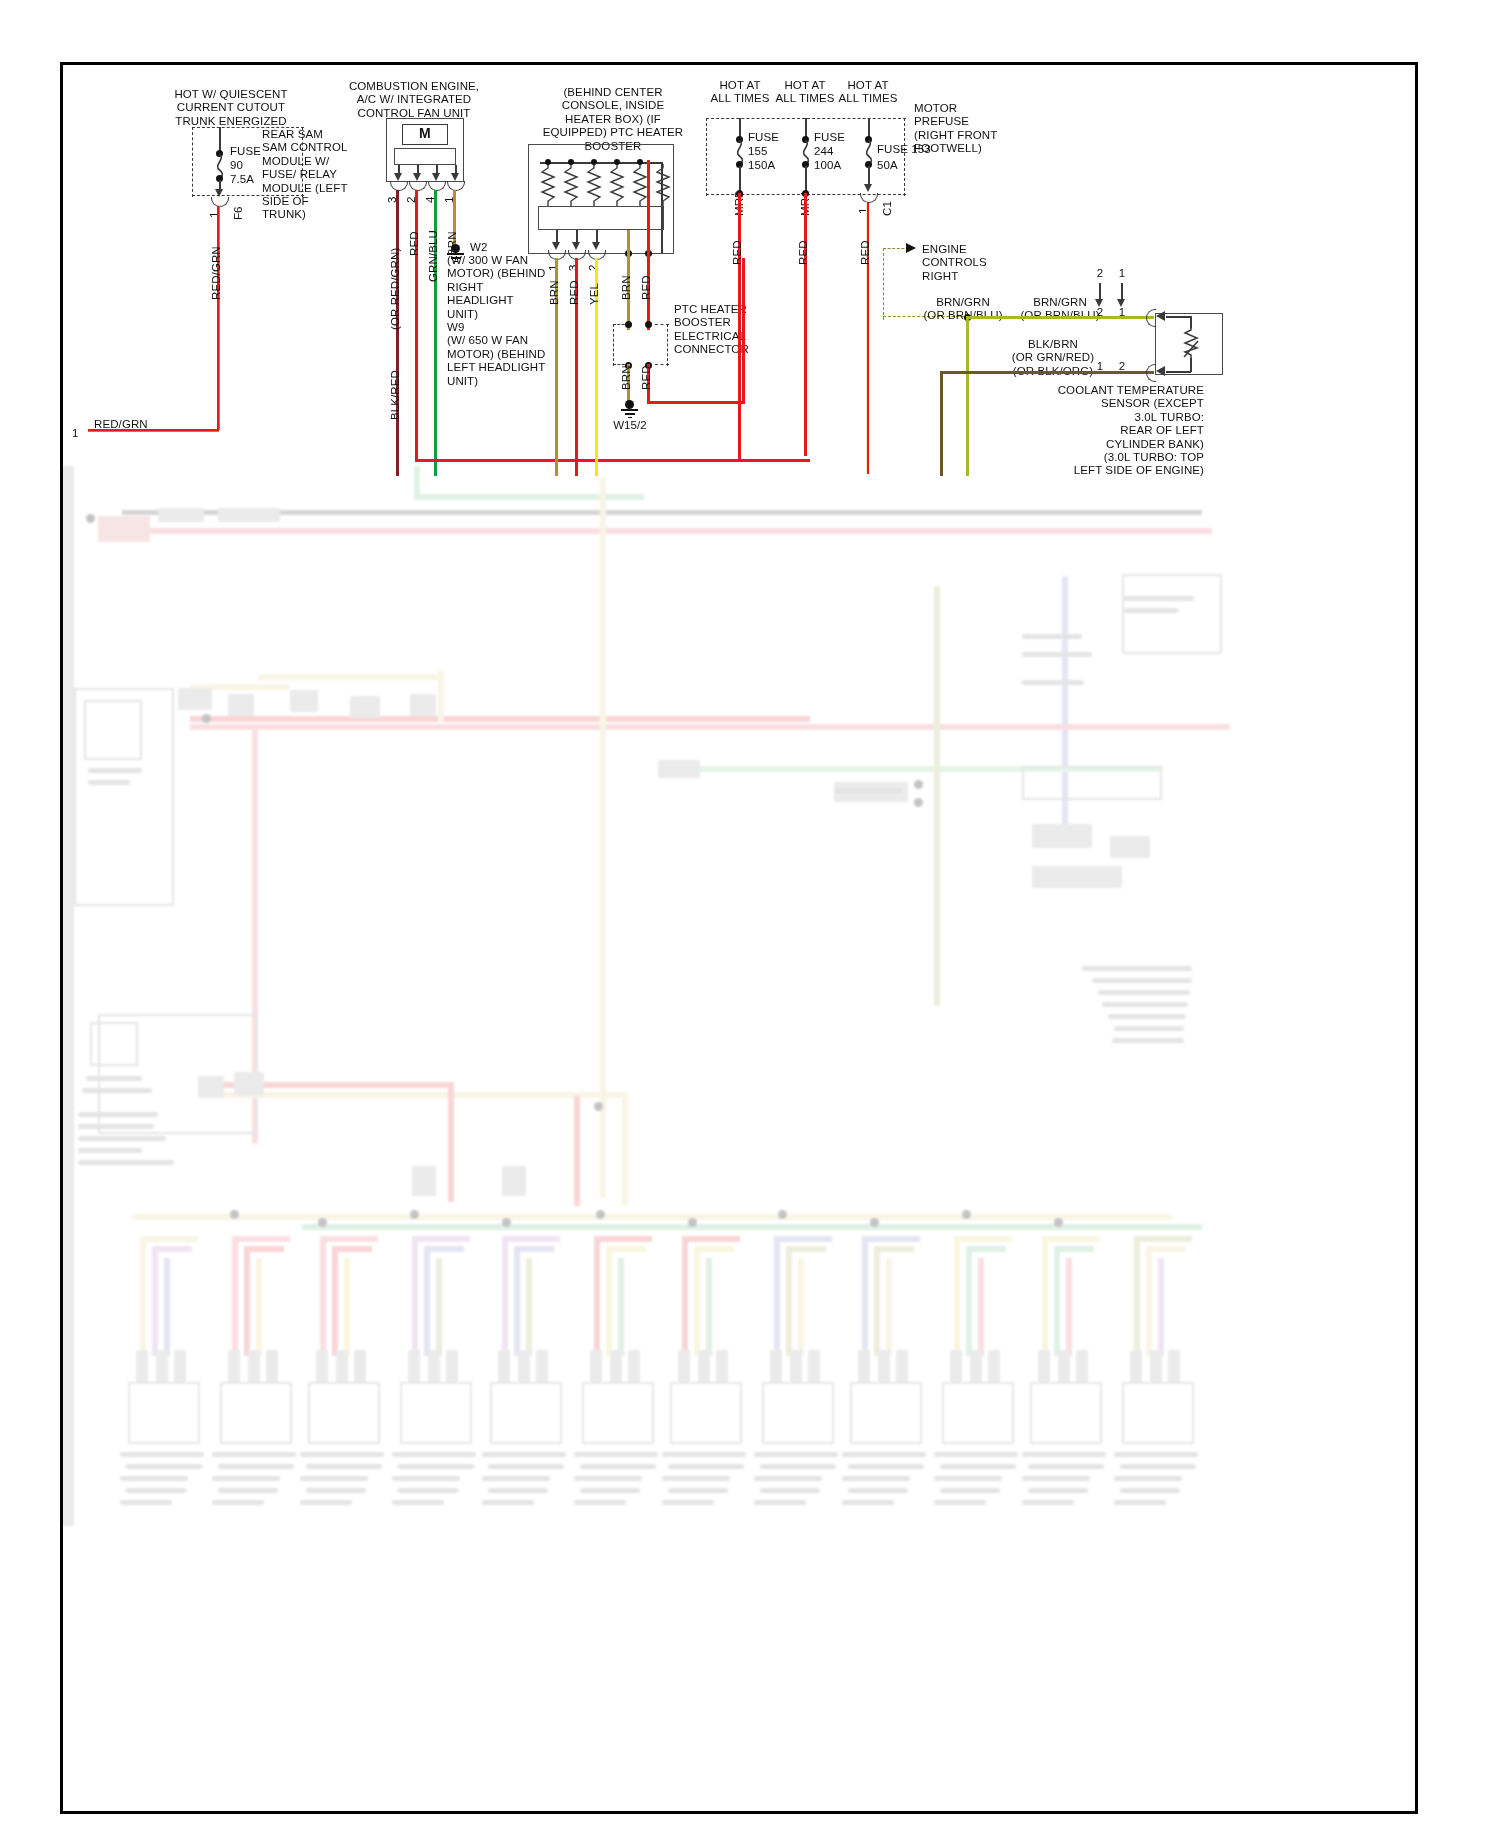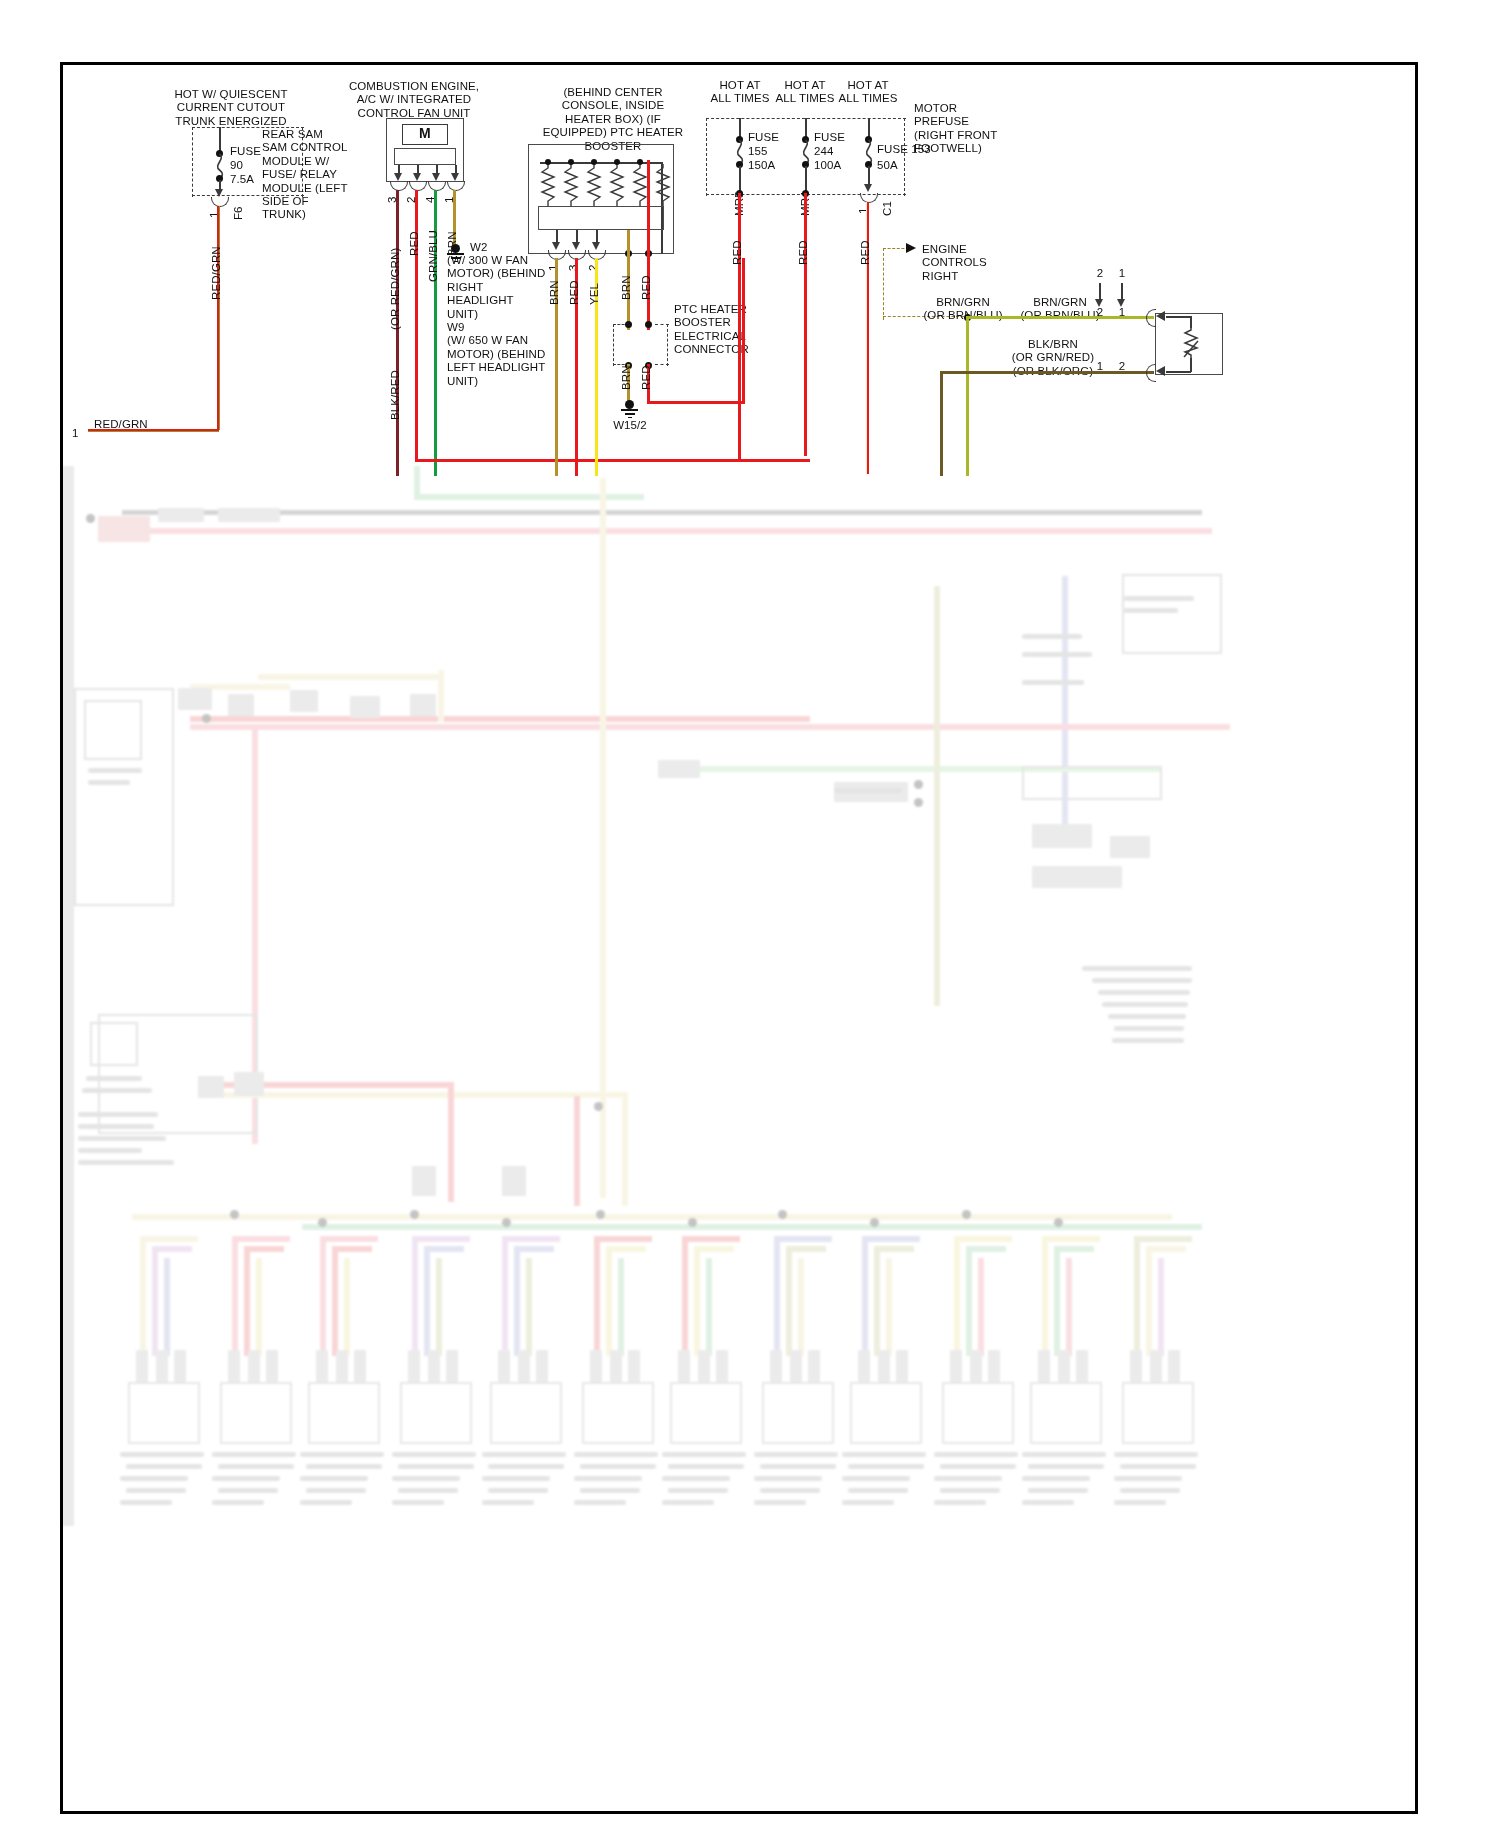--- a/index.html
+++ b/index.html
@@ -663,14 +663,21 @@
   <div class="arr-l" style="left:1156px;top:366px;"></div>
   <div class="line lh" style="left:1166px;top:316px;width:25px;"></div>
   <div class="line lh" style="left:1166px;top:371px;width:25px;"></div>
   <div class="line lv" style="left:1190px;top:316px;height:12px;"></div>
   <div class="line lv" style="left:1190px;top:358px;height:14px;"></div>
   <svg class="zig" style="left:1184px;top:327px;" width="14" height="32" viewBox="0 0 14 32">
     <path d="M7 0 L7 3 L1 6 L13 11 L1 16 L13 21 L1 25 L7 28 L7 32" stroke="#3a3a3a" stroke-width="1.5" fill="none"></path>
     <path d="M0 30 L14 14" stroke="#3a3a3a" stroke-width="1.5" fill="none"></path>
   </svg>
 
+  <div class="txt r" style="left:1030px;top:384px;width:174px;">COOLANT TEMPERATURE
+SENSOR (EXCEPT
+3.0L TURBO:
+REAR OF LEFT
+CYLINDER BANK)
+(3.0L TURBO: TOP
+LEFT SIDE OF ENGINE)</div>
 
 </div>
 
 </body></html>

